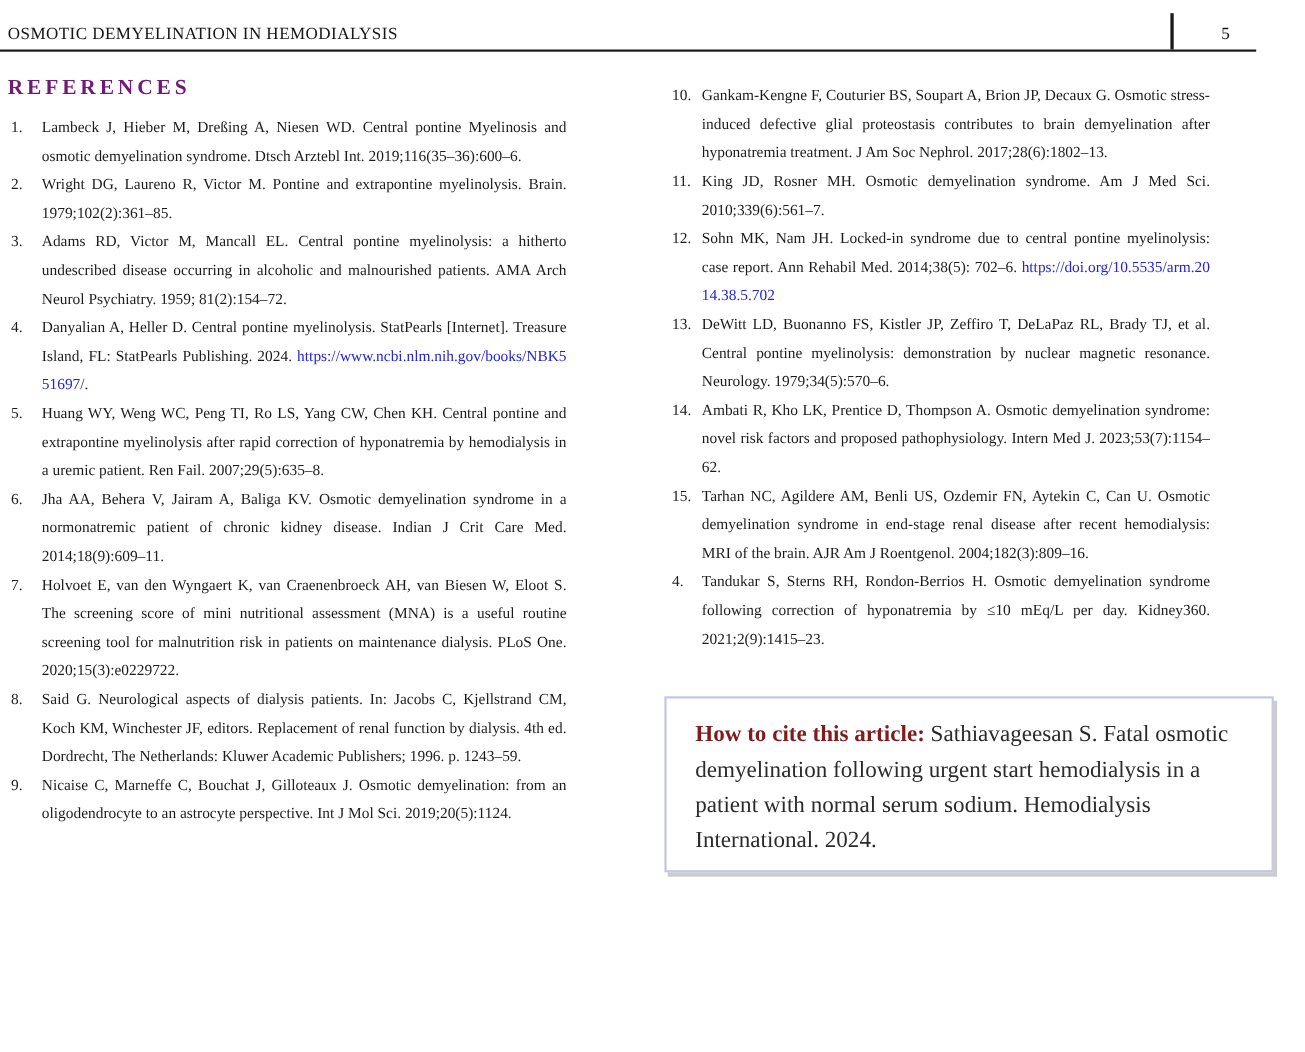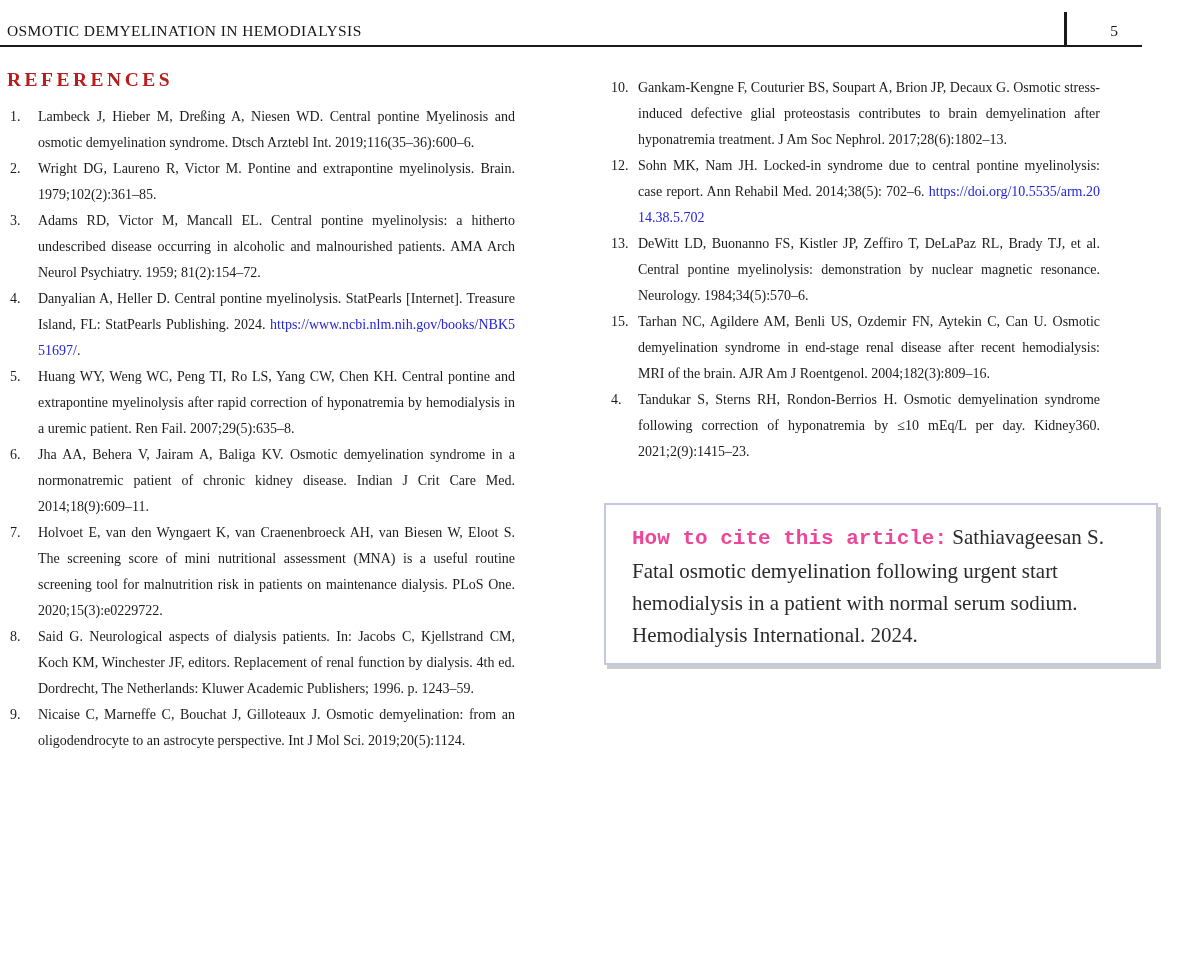--- a/index.html
+++ b/index.html
@@ -50,21 +50,21 @@
   .columns {
     display: grid;
     grid-template-columns: 508px 489px;
     column-gap: 96px;
     padding: 22px 86px 0 7px;
   }
   .references-heading {
     font-size: 19.5px;
     font-weight: bold;
     letter-spacing: 3.5px;
-    color: #b91c1c;
+    color: #701a75;
     margin: 0 0 13px 0;
     white-space: nowrap;
   }
   ol.ref-list { list-style: none; }
   .col-right ol.ref-list { margin-top: 6px; }
 
   .ref {
     display: flex;
     font-size: 14px;
     line-height: 26px;
@@ -95,21 +95,21 @@
     box-shadow: 3px 4px 0 0 #cccccc;
     background: #ffffff;
     padding: 16px 26px 12px 26px;
   }
   .cite-box p {
     font-size: 21px;
     line-height: 32px;
     color: #2b2b2b;
     text-align: left;
   }
-  .cite-box strong { color: #ec4899; font-family: Liberation Mono, monospace; }
+  .cite-box strong { color: #7f1d1d; }
 </style>
 </head>
 <body>
 
 <div class="page">
 
   <header class="page-header">
     <div class="running-title">OSMOTIC DEMYELINATION IN HEMODIALYSIS</div>
     <div class="header-tick"></div>
     <div class="page-number">5</div>
@@ -159,26 +159,34 @@
         </ol>
     </section>
 
     <section class="col col-right">
       <ol class="ref-list" id="refs-right">
           <li class="ref">
             <span class="ref-num">10.</span>
             <span class="ref-text">Gankam-Kengne F, Couturier BS, Soupart A, Brion JP, Decaux G. Osmotic stress-induced defective glial proteostasis contributes to brain demyelination after hyponatremia treatment. J Am Soc Nephrol. 2017;28(6):1802–13.</span>
           </li>
           <li class="ref">
+            <span class="ref-num">11.</span>
+            <span class="ref-text">King JD, Rosner MH. Osmotic demyelination syndrome. Am J Med Sci. 2010;339(6):561–7.</span>
+          </li>
+          <li class="ref">
             <span class="ref-num">12.</span>
             <span class="ref-text">Sohn MK, Nam JH. Locked-in syndrome due to central pontine myelinolysis: case report. Ann Rehabil Med. 2014;38(5): 702–6. <a class="link" href="#">https://doi.org/10.5535/arm.2014.38.5.702</a></span>
           </li>
           <li class="ref">
             <span class="ref-num">13.</span>
-            <span class="ref-text">DeWitt LD, Buonanno FS, Kistler JP, Zeffiro T, DeLaPaz RL, Brady TJ, et al. Central pontine myelinolysis: demonstration by nuclear magnetic resonance. Neurology. 1984;34(5):570–6.</span>
+            <span class="ref-text">DeWitt LD, Buonanno FS, Kistler JP, Zeffiro T, DeLaPaz RL, Brady TJ, et al. Central pontine myelinolysis: demonstration by nuclear magnetic resonance. Neurology. 1979;34(5):570–6.</span>
+          </li>
+          <li class="ref">
+            <span class="ref-num">14.</span>
+            <span class="ref-text">Ambati R, Kho LK, Prentice D, Thompson A. Osmotic demyelination syndrome: novel risk factors and proposed pathophysiology. Intern Med J. 2023;53(7):1154–62.</span>
           </li>
           <li class="ref">
             <span class="ref-num">15.</span>
             <span class="ref-text">Tarhan NC, Agildere AM, Benli US, Ozdemir FN, Aytekin C, Can U. Osmotic demyelination syndrome in end-stage renal disease after recent hemodialysis: MRI of the brain. AJR Am J Roentgenol. 2004;182(3):809–16.</span>
           </li>
           <li class="ref">
             <span class="ref-num">4.</span>
             <span class="ref-text">Tandukar S, Sterns RH, Rondon-Berrios H. Osmotic demyelination syndrome following correction of hyponatremia by ≤10 mEq/L per day. Kidney360. 2021;2(9):1415–23.</span>
           </li>
         </ol>

